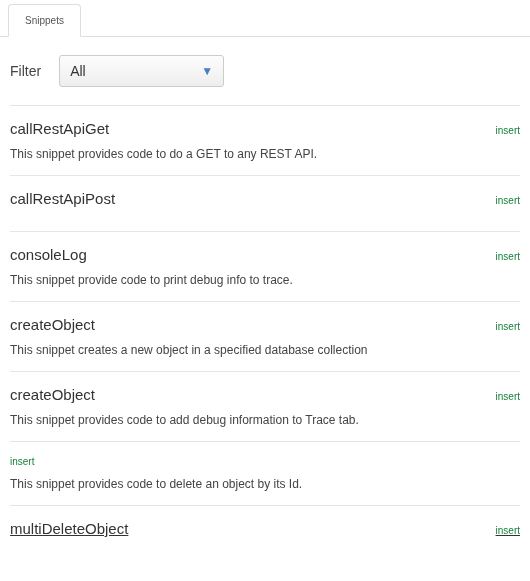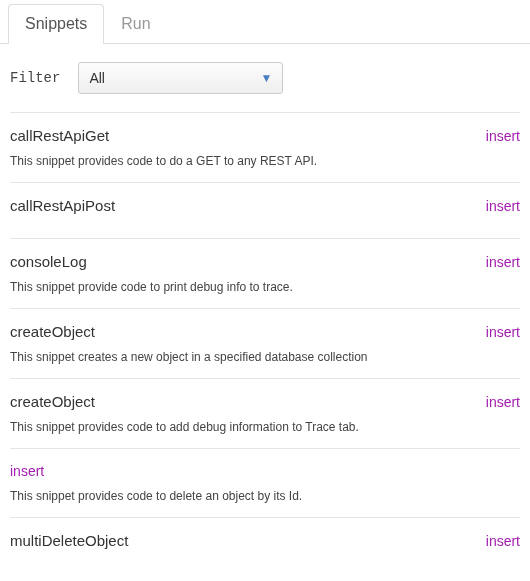--- a/index.html
+++ b/index.html
@@ -20,43 +20,42 @@
       padding-left: 8px;
       padding-top: 4px;
     }
     .tab {
       padding: 10px 16px;
       color: #999;
       cursor: pointer;
       border: 1px solid transparent;
       border-bottom: none;
       margin-bottom: -1px;
-      font-size: 16px;
+      font-size: 10px;
     }
     .tab.active {
       color: #555;
       border: 1px solid #ddd;
       border-bottom: 1px solid #fff;
       border-radius: 4px 4px 0 0;
       background: #fff;
     }
     .filter-row {
       display: flex;
       align-items: center;
       padding: 18px 10px 18px 10px;
     }
     .filter-label {
       color: #444;
       margin-right: 18px;
       font-size: 14px;
-      font-family: Liberation Mono, monospace;
     }
     .select-wrap {
       position: relative;
-      width: 205px;
+      width: 165px;
       height: 32px;
       border: 1px solid #ccc;
       border-radius: 3px;
       background: linear-gradient(#fdfdfd, #eeeeee);
       display: flex;
       align-items: center;
       padding: 0 10px;
       cursor: pointer;
     }
     .select-value {
@@ -79,38 +78,38 @@
       display: flex;
       justify-content: space-between;
       align-items: baseline;
       margin-bottom: 10px;
     }
     .snippet-name {
       font-size: 15px;
       color: #333;
     }
     .insert-link {
-      color: #a21caf;
-      font-size: 14px;
+      color: #15803d;
+      font-size: 10px;
       cursor: pointer;
     }
     .snippet-desc {
       font-size: 12px;
       color: #444;
     }
     .snippet-item.last .snippet-header {
       margin-bottom: 0;
+      text-decoration: underline;
     }
   </style>
 </head>
 <body>
 
 <div class="tabs">
   <div class="tab active">Snippets</div>
-  <div class="tab">Run</div>
 </div>
 
 <div class="filter-row">
   <span class="filter-label">Filter</span>
   <div class="select-wrap">
     <span class="select-value">All</span>
     <span class="chevron">▼</span>
   </div>
 </div>
 

